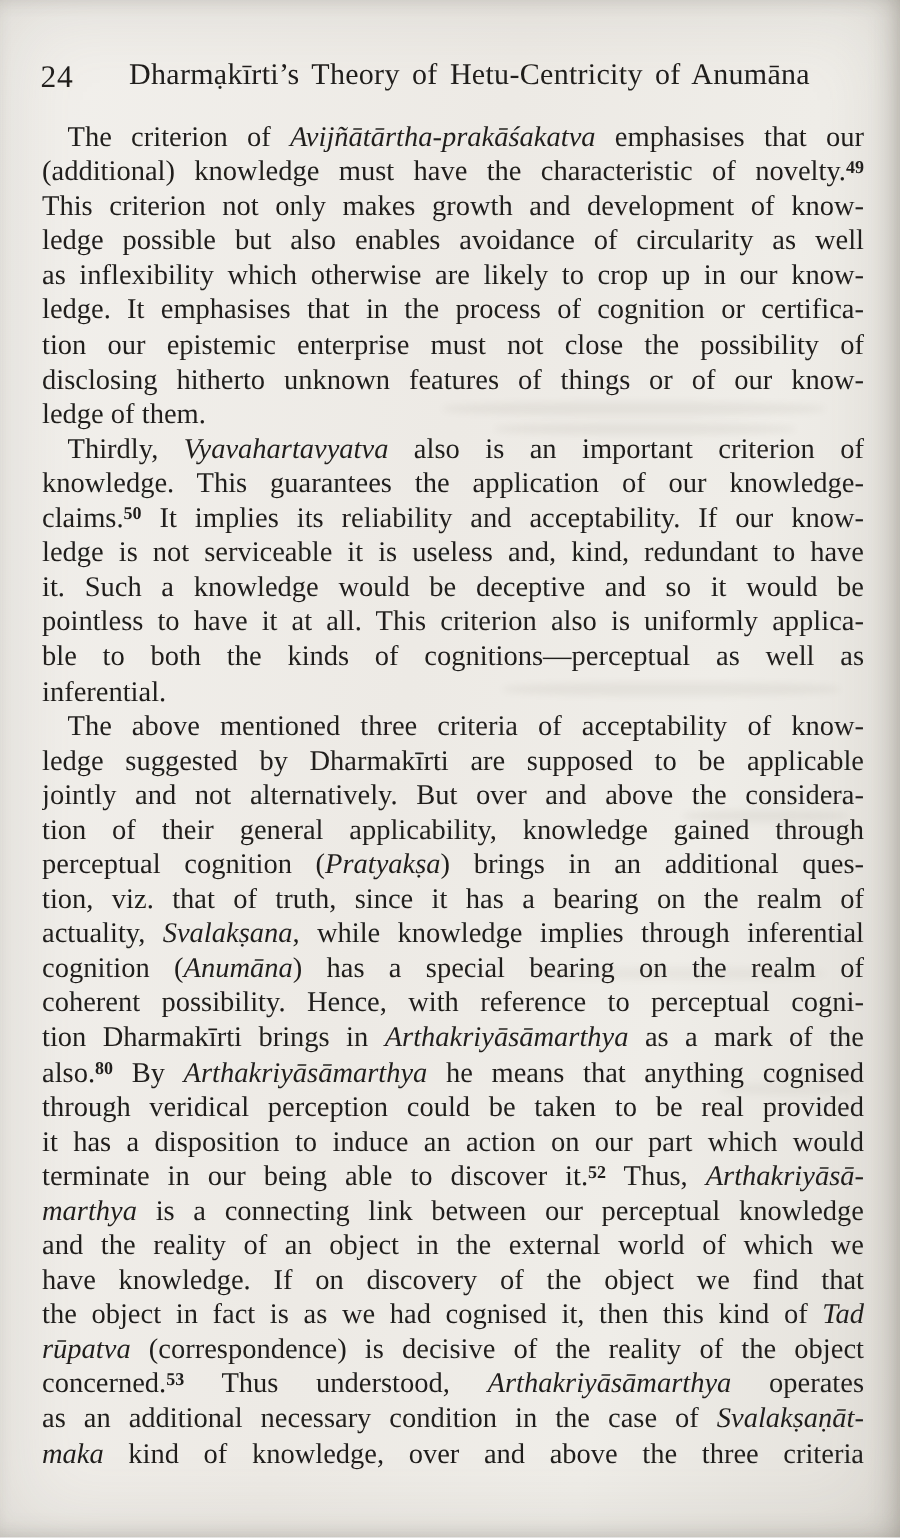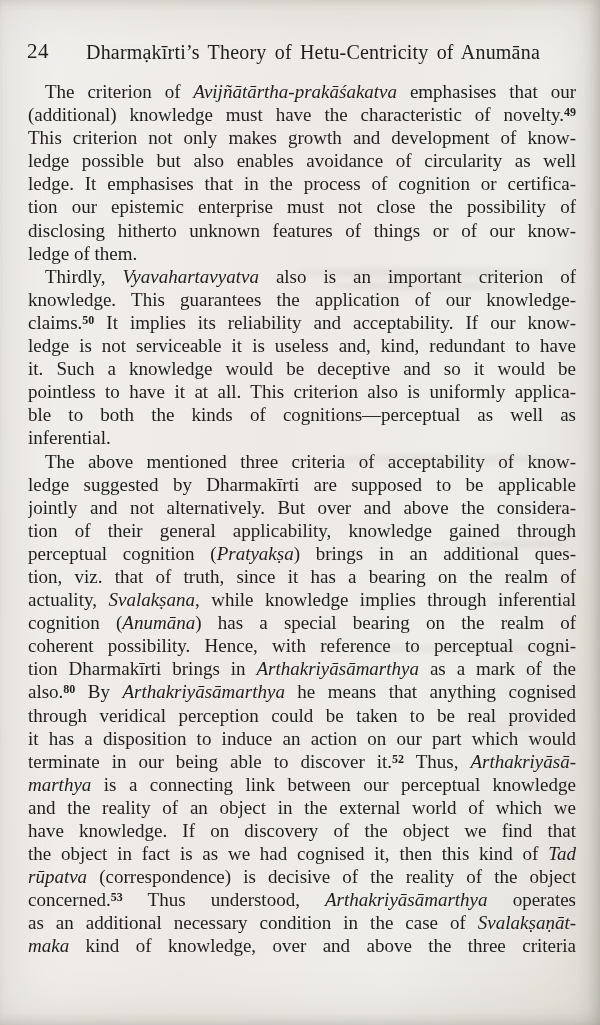--- a/index.html
+++ b/index.html
@@ -21,21 +21,21 @@
     position: absolute; inset: 0;
     pointer-events: none;
     box-shadow:
       inset 0 0 55px rgba(112, 105, 94, 0.18),
       inset -11px 0 18px -8px rgba(95, 89, 80, 0.32),
       inset 0 -9px 16px -9px rgba(95, 89, 80, 0.22),
       inset 0 7px 14px -9px rgba(95, 89, 80, 0.14);
   }
   .header {
     display: flex;
-    align-items: flex-end;
+    align-items: flex-start;
     padding: 39px 0 0 27px;
   }
   .pagenum {
     font-size: 21px;
     letter-spacing: 0.5px;
   }
   .running-title {
     font-size: 20px;
     margin-left: 37px;
     letter-spacing: 0.2px;
@@ -89,20 +89,21 @@
     <span class="pagenum">24</span>
     <span class="running-title">Dharmạkīrti’s Theory of Hetu-Centricity of Anumāna</span>
   </div>
 
   <div class="text-block">
       <div class="paragraph">
         <div class="line first"><span>The criterion of </span><span class="it">Avijñātārtha-prakāśakatva</span><span> emphasises that our</span></div>
         <div class="line"><span>(additional) knowledge must have the characteristic of novelty.</span><sup>49</sup></div>
         <div class="line"><span>This criterion not only makes growth and development of know-</span></div>
         <div class="line"><span>ledge possible but also enables avoidance of circularity as well</span></div>
+        <div class="line"><span>as inflexibility which otherwise are likely to crop up in our know-</span></div>
         <div class="line"><span>ledge. It emphasises that in the process of cognition or certifica-</span></div>
         <div class="line"><span>tion our epistemic enterprise must not close the possibility of</span></div>
         <div class="line"><span>disclosing hitherto unknown features of things or of our know-</span></div>
         <div class="line nj"><span>ledge of them.</span></div>
       </div>
       <div class="paragraph">
         <div class="line first"><span>Thirdly, </span><span class="it">Vyavahartavyatva</span><span> also is an important criterion of</span></div>
         <div class="line"><span>knowledge. This guarantees the application of our knowledge-</span></div>
         <div class="line"><span>claims.</span><sup>50</sup><span> It implies its reliability and acceptability. If our know-</span></div>
         <div class="line"><span>ledge is not serviceable it is useless and, kind, redundant to have</span></div>

